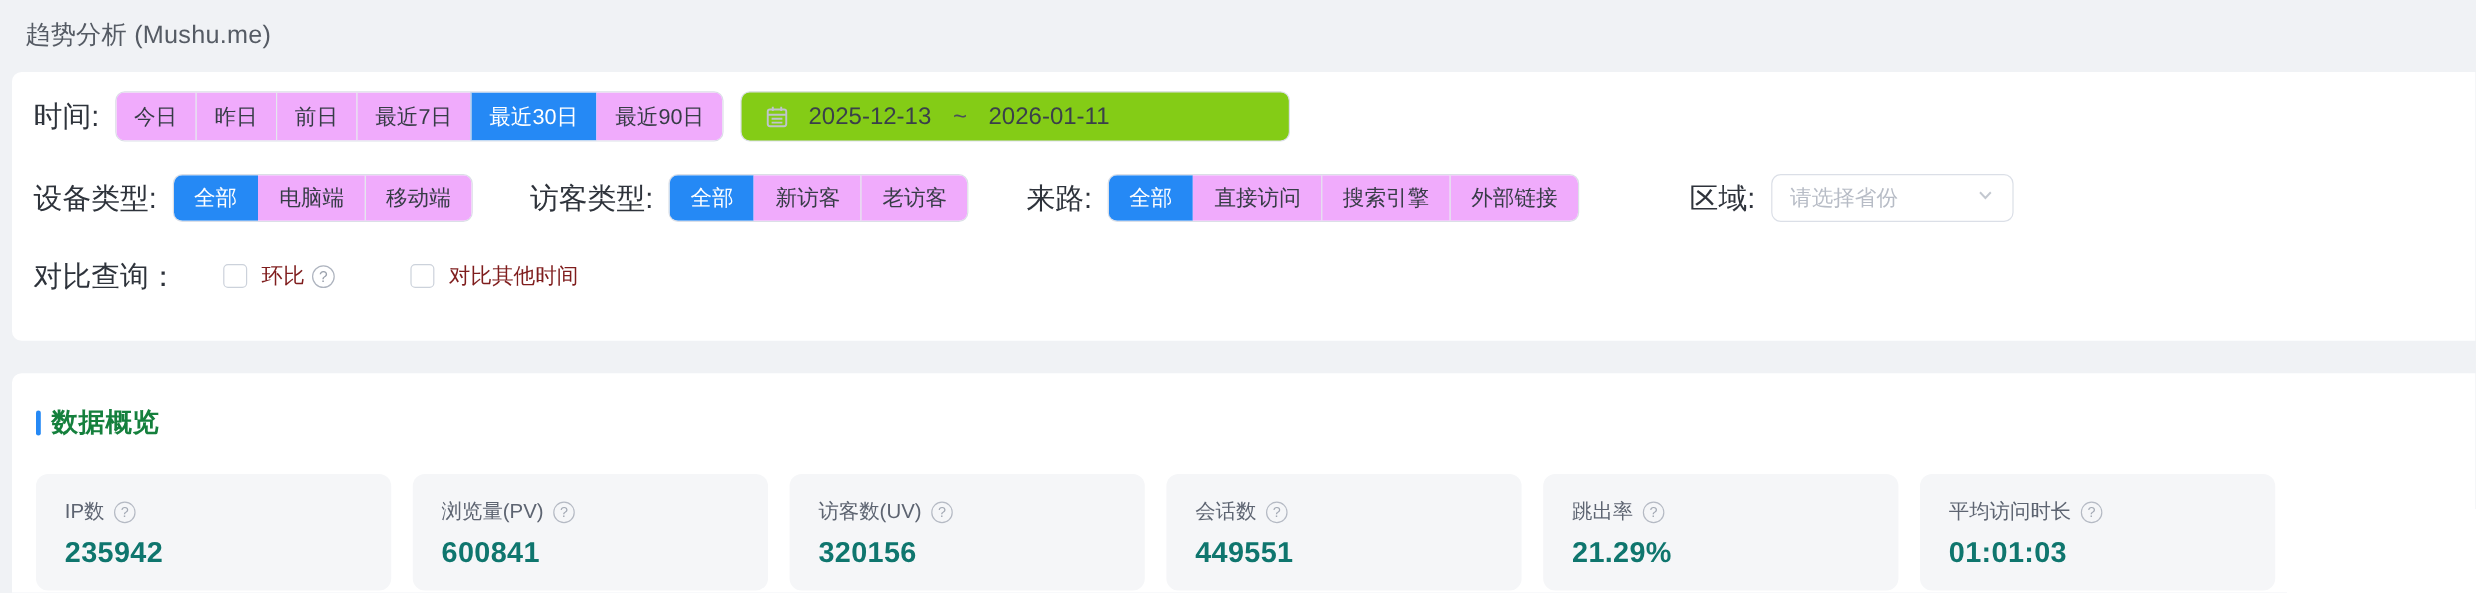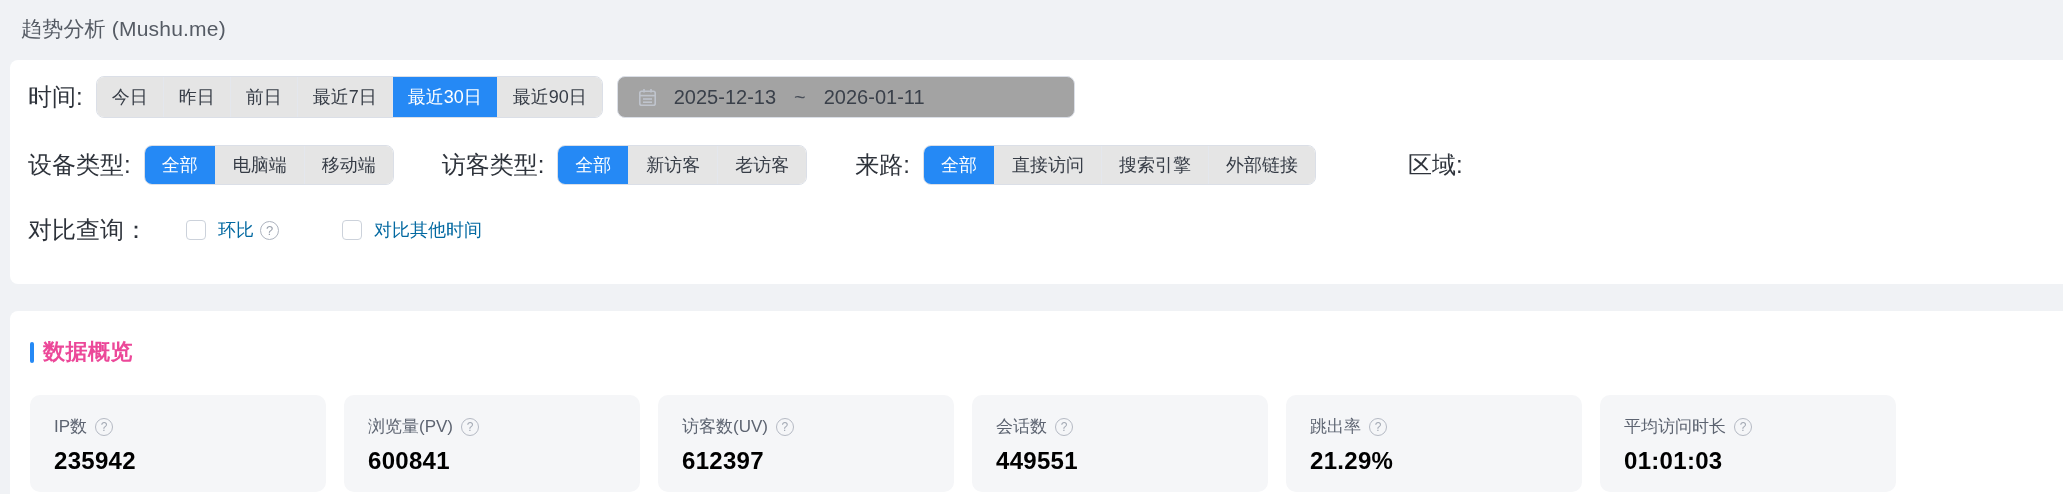--- a/index.html
+++ b/index.html
@@ -17,60 +17,60 @@
   .page-title{padding:15px 0 17px 21px;font-size:21px;color:#555b64;letter-spacing:.2px;}
 
   .panel{background:#fff;border-radius:8px;margin-left:10px;margin-right:-16px;}
 
   
   .filter-panel{padding:16px 24px 38px 18px;}
   .filter-row{display:flex;align-items:center;}
   .filter-label{font-size:24px;color:#2e333b;margin-right:13px;white-space:nowrap;}
 
   .seg-group{display:inline-flex;border:1px solid var(--border);border-radius:8px;overflow:hidden;background:#fff;flex:none;}
-  .seg-btn{appearance:none;border:none;background:#e5e5e5;font-family:inherit;font-size:18px;color:#363c46;
+  .seg-btn{appearance:none;border:none;background:#f0abfc;font-family:inherit;font-size:18px;color:#363c46;
            padding:0 15px;min-width:62px;height:40px;cursor:pointer;border-left:1px solid #e4e7ed;white-space:nowrap;}
   .seg-btn:first-child{border-left:none;}
   .seg-btn.active{background:var(--accent);color:#fff;}
   .seg-btn.active + .seg-btn{border-left-color:transparent;}
   .row2 .seg-btn{height:38px;padding:0 17px;}
 
   .date-picker{display:flex;align-items:center;margin-left:14px;width:458px;height:42px;
-               border:1px solid var(--border);border-radius:8px;background:#a3a3a3;padding:0 19px;
+               border:1px solid var(--border);border-radius:8px;background:#84cc16;padding:0 19px;
                font-size:20px;color:#3a404a;cursor:pointer;}
   .cal-icon{display:inline-flex;margin-right:16px;}
   .date-sep{margin:0 18px;color:#4a505a;}
 
   .cluster{display:flex;align-items:center;margin-right:48px;}
   .cluster.region{margin-left:44px;margin-right:0;}
   .row2{margin-top:27px;}
   .select-box{display:flex;align-items:center;justify-content:space-between;width:202px;height:40px;
               border:1px solid var(--border);border-radius:8px;background:#fff;padding:0 15px;cursor:pointer;}
   .select-placeholder{font-size:18px;color:#b7bcc6;}
 
   .row3{margin-top:29px;gap:25px;}
   .check-item{display:flex;align-items:center;margin-right:38px;cursor:pointer;}
   .checkbox{width:20px;height:20px;border:1px solid #ccd2db;border-radius:4px;background:#fff;flex:none;}
-  .check-label{font-size:18px;color:#0369a1;margin:0 6px 0 12px;white-space:nowrap;}
+  .check-label{font-size:18px;color:#7f1d1d;margin:0 6px 0 12px;white-space:nowrap;}
   .help-icon{width:19px;height:19px;border:1px solid #aeb4bf;border-radius:50%;color:#9aa1ac;
              font-size:13px;line-height:1;display:inline-flex;align-items:center;justify-content:center;flex:none;}
   .help-icon::before{content:"?";}
 
   
   .overview-panel{margin-top:27px;height:230px;padding:26px 0 0 20px;}
   .section-header{display:flex;align-items:center;}
   .accent-bar{width:4px;height:21px;background:var(--accent);border-radius:2px;margin-right:9px;}
-  .section-title{font-size:22px;font-weight:700;color:#ec4899;letter-spacing:.5px;}
+  .section-title{font-size:22px;font-weight:700;color:#15803d;letter-spacing:.5px;}
 
   .metric-row{display:flex;gap:18px;margin-top:28px;width:2300px;}
   .metric-card{flex:none;width:296px;height:97px;background:var(--card-bg);border-radius:10px;padding:20px 24px;}
   .metric-label-row{display:flex;align-items:center;}
   .metric-label{font-size:17px;color:#5d6471;margin-right:8px;white-space:nowrap;}
   .metric-label-row .help-icon{width:18px;height:18px;font-size:12px;border-color:#b5bac4;color:#a3a9b4;}
-  .metric-value{margin-top:9px;font-size:24px;font-weight:700;color:#000000;letter-spacing:.3px;}
+  .metric-value{margin-top:9px;font-size:24px;font-weight:700;color:#0f766e;letter-spacing:.3px;}
 </style>
 </head>
 <body>
 
 <div class="viewport">
 
   <div class="page-title">趋势分析 (Mushu.me)</div>
 
   <section class="panel filter-panel">
 
@@ -122,20 +122,28 @@
         <span class="filter-label">来路:</span>
         <div class="seg-group">
             <button class="seg-btn active">全部</button>
             <button class="seg-btn">直接访问</button>
             <button class="seg-btn">搜索引擎</button>
             <button class="seg-btn">外部链接</button>
           </div>
       </div>
       <div class="cluster region">
         <span class="filter-label">区域:</span>
+        <div class="select-box">
+          <span class="select-placeholder">请选择省份</span>
+          <span>
+            <svg width="15" height="15" viewBox="0 0 15 15" fill="none">
+              <polyline points="3,5.2 7.5,10 12,5.2" stroke="#c3c8d0" stroke-width="1.6" fill="none"></polyline>
+            </svg>
+          </span>
+        </div>
       </div>
     </div>
 
     <div class="filter-row row3">
       <span class="filter-label">对比查询：</span>
       <label class="check-item">
         <span class="checkbox"></span>
         <span class="check-label">环比</span>
         <span class="help-icon"></span>
       </label>
@@ -167,21 +175,21 @@
       <span class="help-icon"></span>
     </div>
     <div class="metric-value">600841</div>
   </div>
 
   <div class="metric-card">
     <div class="metric-label-row">
       <span class="metric-label">访客数(UV)</span>
       <span class="help-icon"></span>
     </div>
-    <div class="metric-value">612397</div>
+    <div class="metric-value">320156</div>
   </div>
 
 
   <div class="metric-card">
     <div class="metric-label-row">
       <span class="metric-label">会话数</span>
       <span class="help-icon"></span>
     </div>
     <div class="metric-value">449551</div>
   </div>

